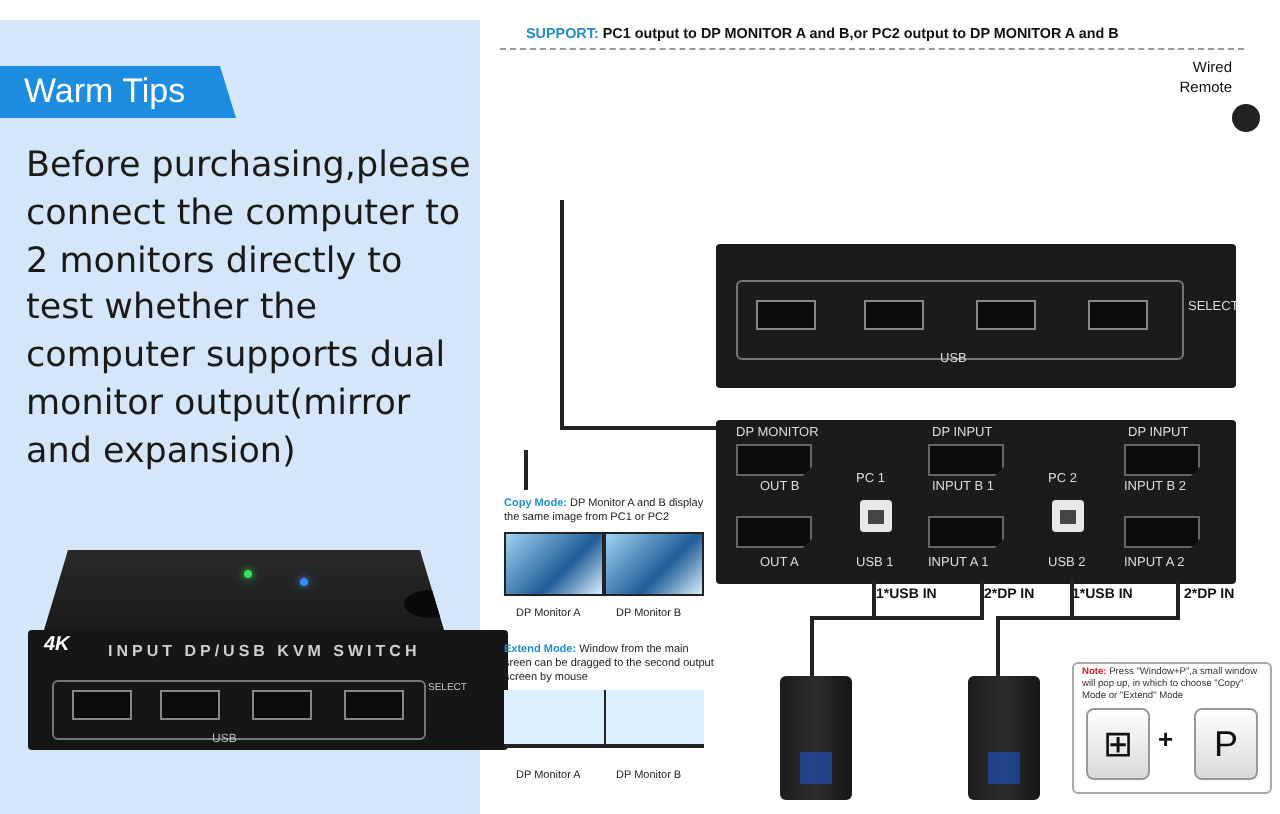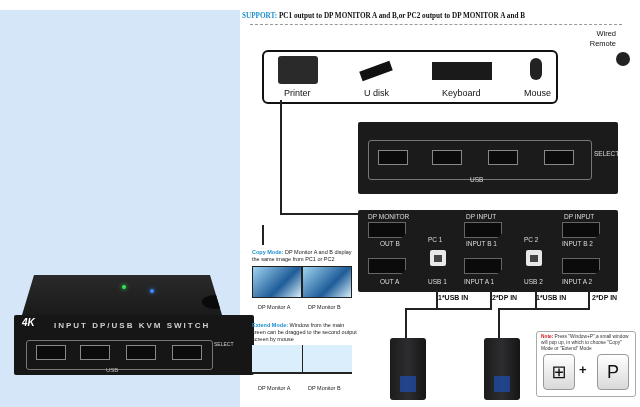--- a/index.html
+++ b/index.html
@@ -15,21 +15,21 @@
   .dev-title { position:absolute; left:40px; top:6px; color:#cfcfcf; font-size:8px; letter-spacing:2px; font-weight:bold; }
   .dev-4k { position:absolute; left:8px; top:2px; color:#ffffff; font-size:10px; font-weight:bold; font-style:italic; }
   .knob { position:absolute; left:180px; top:20px; width:26px; height:14px; background:#0a0a0a; border-radius:50%; }
   .led-g { position:absolute; left:100px; top:10px; width:4px; height:4px; background:#35e35a; border-radius:50%; box-shadow:0 0 4px #35e35a; }
   .led-b { position:absolute; left:128px; top:14px; width:4px; height:4px; background:#3a8bff; border-radius:50%; box-shadow:0 0 4px #3a8bff; }
   .usb-port { position:absolute; top:30px; width:28px; height:13px; border:1px solid #888; background:#0b0b0b; }
   .usb-group { position:absolute; left:12px; top:25px; width:185px; height:28px; border:1px solid #777; border-radius:3px; }
   .usb-label { position:absolute; left:92px; top:52px; color:#bbb; font-size:6px; }
   .select-lbl { position:absolute; left:200px; top:26px; color:#ccc; font-size:5px; }
   .right { position:absolute; left:240px; top:0; width:400px; height:407px; }
-  .support { position:absolute; left:2px; top:12px; font-size:7.2px; font-weight:bold; color:#111; white-space:nowrap;font-family:Liberation Serif, serif; }
+  .support { position:absolute; left:23px; top:12px; font-size:7.2px; font-weight:bold; color:#111; white-space:nowrap; }
   .support .k1 { color:#1f8fd0; }
   .notsupport { position:absolute; left:10px; top:30px; font-size:7.2px; font-weight:bold; color:#111; white-space:nowrap; }
   .notsupport .k2 { color:#d0202a; }
   .dash { position:absolute; left:10px; top:24px; width:372px; border-top:1px dashed #999; }
   .periph-box { position:absolute; left:22px; top:50px; width:292px; height:50px; border:2px solid #111; border-radius:6px; }
   .periph { position:absolute; top:36px; font-size:9px; color:#111; }
   .remote-lbl { position:absolute; left:346px; top:29px; font-size:7.5px; color:#111; text-align:right; line-height:10px; }
   .kvm-top { position:absolute; left:118px; top:122px; width:260px; height:72px; background:#1b1b1b; border-radius:2px; }
   .kvm-back { position:absolute; left:118px; top:210px; width:260px; height:82px; background:#1b1b1b; border-radius:2px; }
   .port-lbl { position:absolute; color:#ddd; font-size:6.5px; white-space:nowrap; }
@@ -50,20 +50,24 @@
   .note-text b { color:#d0202a; }
   .key { position:absolute; top:22px; width:30px; height:34px; background:linear-gradient(#ffffff,#d9d9d9); border:1px solid #999; border-radius:4px; font-size:18px; text-align:center; line-height:34px; color:#111; }
   .plus { position:absolute; left:42px; top:30px; font-size:13px; font-weight:bold; color:#111; }
   .cable { position:absolute; background:#222; }
 </style>
 </head>
 <body>
 
 <div class="left">
   <div class="left-top"></div>
+  <div class="tips-banner">
+    <span>Warm Tips</span>
+  </div>
+  <div class="tips-text">Before purchasing,please connect the computer to 2 monitors directly to test whether the computer supports dual monitor output(mirror and expansion)</div>
 
   <div class="device">
     <div class="dev-top">
       <div class="led-g"></div>
       <div class="led-b"></div>
       <div class="knob"></div>
     </div>
     <div class="dev-front">
       <div class="dev-4k">4K</div>
       <div class="dev-title">INPUT DP/USB KVM SWITCH</div>
@@ -78,30 +82,20 @@
   </div>
 </div>
 
 <div class="right">
   <div class="support">
     <span class="k1">SUPPORT:</span>
     <span>PC1 output to DP MONITOR A and B,or PC2 output to DP MONITOR A and B</span>
   </div>
   <div class="dash"></div>
 
-  <div class="periph-box">
-    <div style="position:absolute;left:14px;top:4px;width:40px;height:28px;background:#2a2a2a;border-radius:3px"></div>
-    <div style="position:absolute;left:96px;top:14px;width:32px;height:10px;background:#111;transform:rotate(-20deg)"></div>
-    <div style="position:absolute;left:168px;top:10px;width:60px;height:18px;background:#1a1a1a"></div>
-    <div style="position:absolute;left:266px;top:6px;width:12px;height:22px;background:#222;border-radius:6px"></div>
-    <div class="periph" style="left:20px">Printer</div>
-    <div class="periph" style="left:100px">U disk</div>
-    <div class="periph" style="left:178px">Keyboard</div>
-    <div class="periph" style="left:260px">Mouse</div>
-  </div>
   <div class="remote-lbl" style="width:30px">Wired Remote</div>
   <div style="position:absolute;left:376px;top:52px;width:14px;height:14px;background:#222;border-radius:50%"></div>
 
   <div class="cable" style="left:40px;top:100px;width:2px;height:115px"></div>
   <div class="cable" style="left:40px;top:213px;width:78px;height:2px"></div>
   <div class="cable" style="left:22px;top:225px;width:2px;height:20px"></div>
 
   <div class="kvm-top">
     <div class="usb-group" style="left:10px;top:18px;width:222px;height:38px"></div>
     <div class="usb-port" style="left:20px;top:28px"></div>

